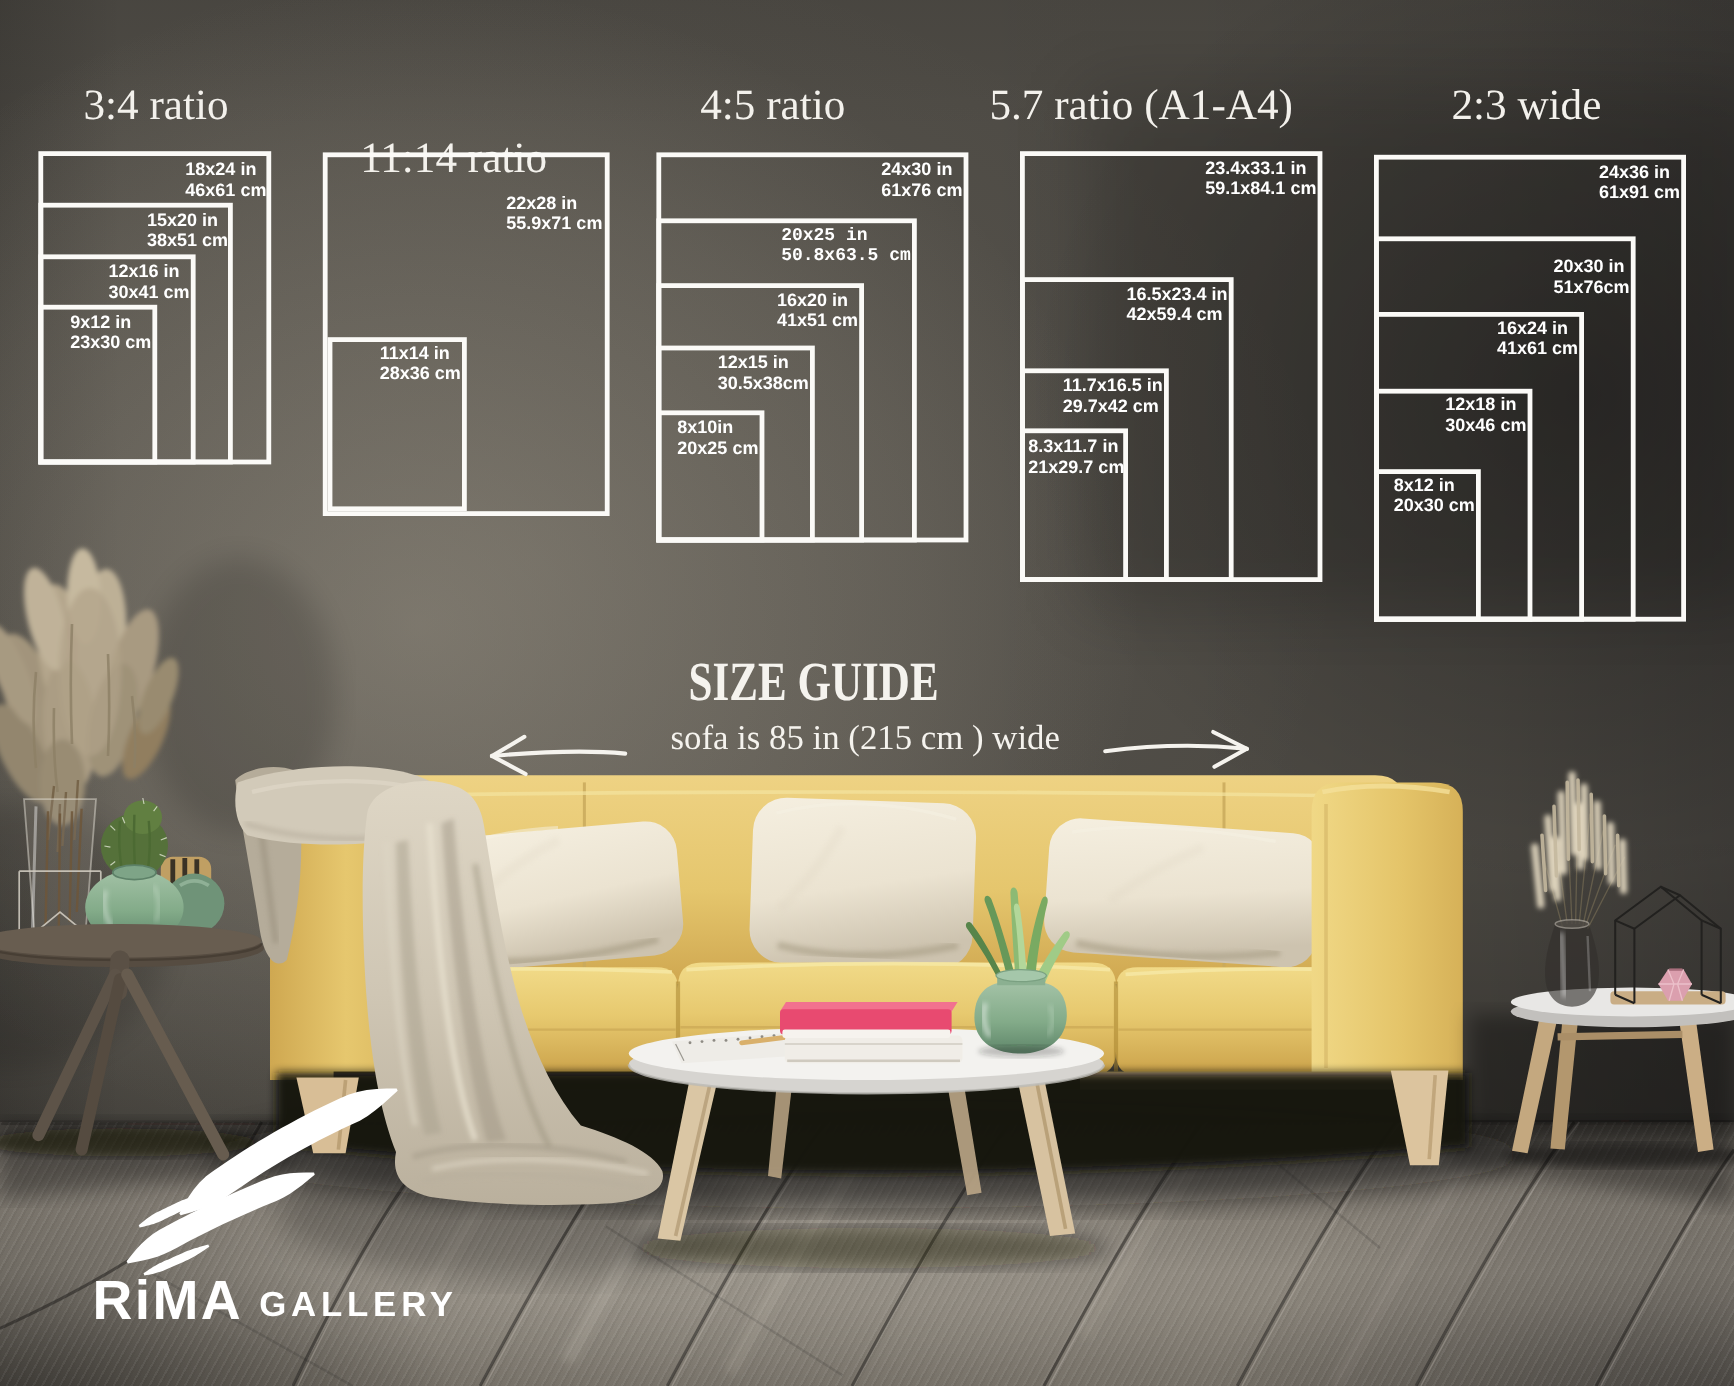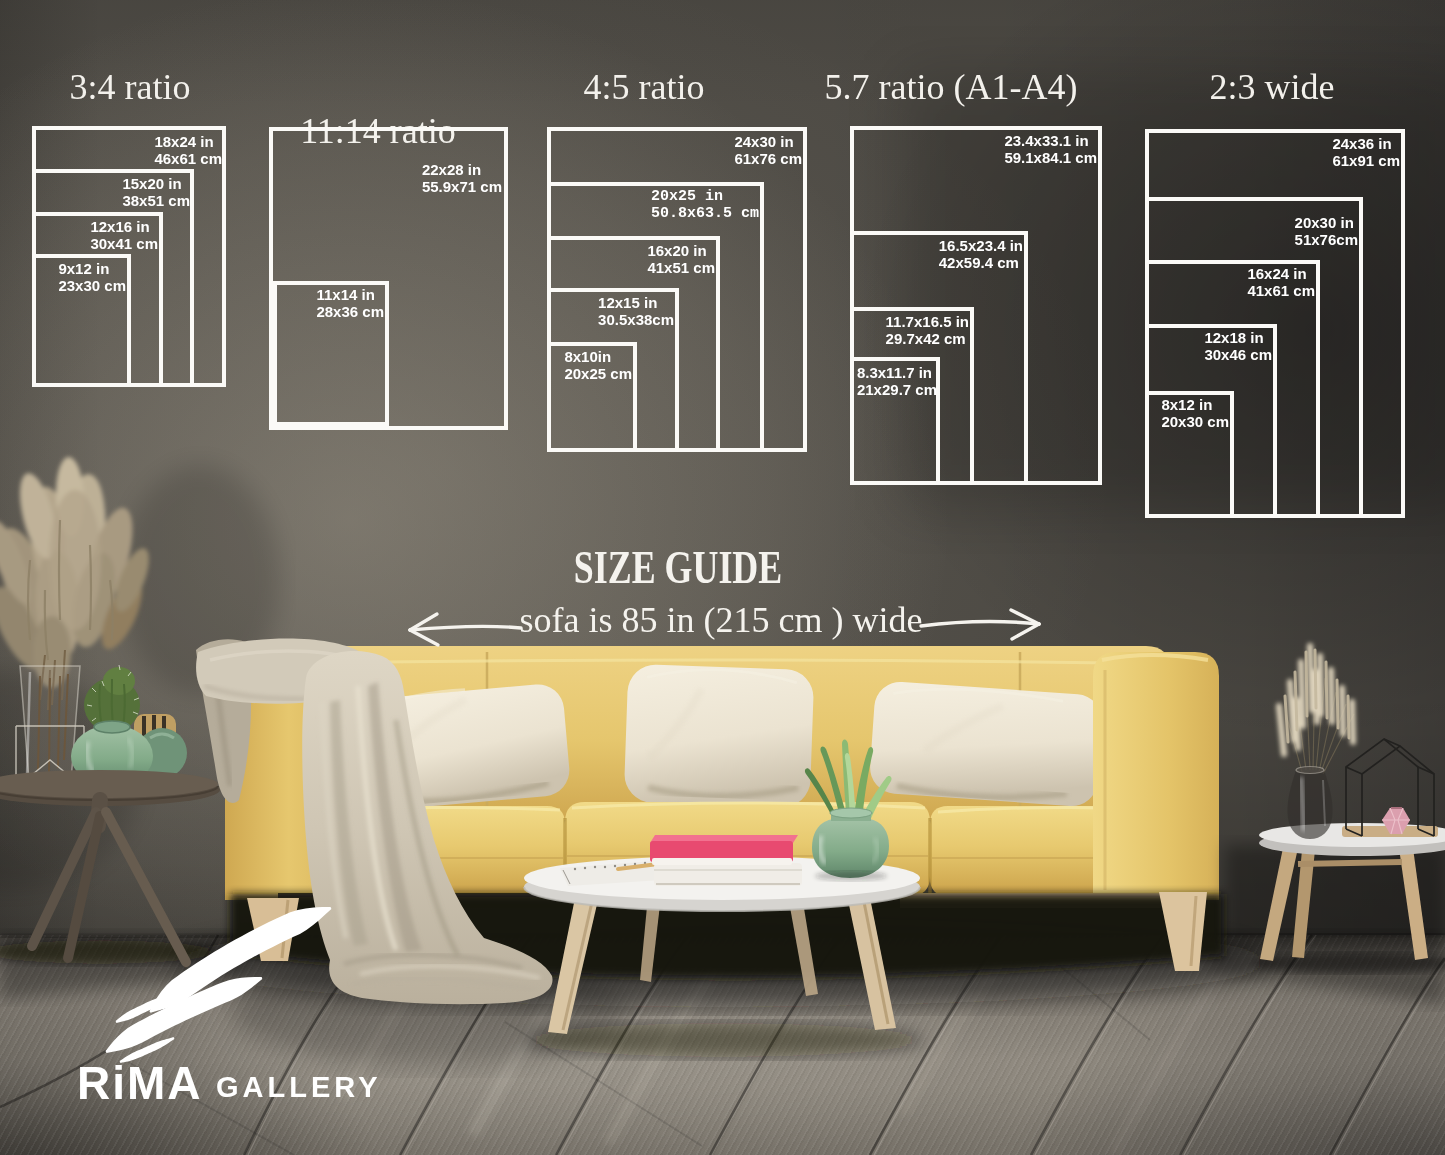--- a/index.html
+++ b/index.html
@@ -515,14 +515,14 @@
   <div class="lb" style="right:45px;top:136px;">24x36 in<br>61x91 cm</div>
   <div class="lb" style="right:87px;top:203px;margin-top:12px;">20x30 in<br>51x76cm</div>
   <div class="lb" style="right:130px;top:266px;">16x24 in<br>41x61 cm</div>
   <div class="lb" style="right:173px;top:330px;">12x18 in<br>30x46 cm</div>
   <div class="lb" style="right:216px;top:397px;">8x12 in<br>20x30 cm</div>
 
   <div style="position:absolute;left:678px;top:541px;transform:translateX(-50%) scaleX(0.78);
        font-family:'Liberation Serif',serif;font-weight:700;font-size:46px;color:#f5f3ee;white-space:nowrap;">SIZE&nbsp;GUIDE</div>
 
   <div style="position:absolute;left:721px;top:599px;transform:translateX(-50%);
-       font-family:'Liberation Serif',serif;font-size:36px;color:#f5f3ee;white-space:nowrap;">sofa is 85 in (215 cm ) wide</div>
+       font-family:'Liberation Serif',serif;font-size:29px;color:#f5f3ee;white-space:nowrap;">sofa is 85 in (215 cm ) wide</div>
 </div>
 
 </body></html>

